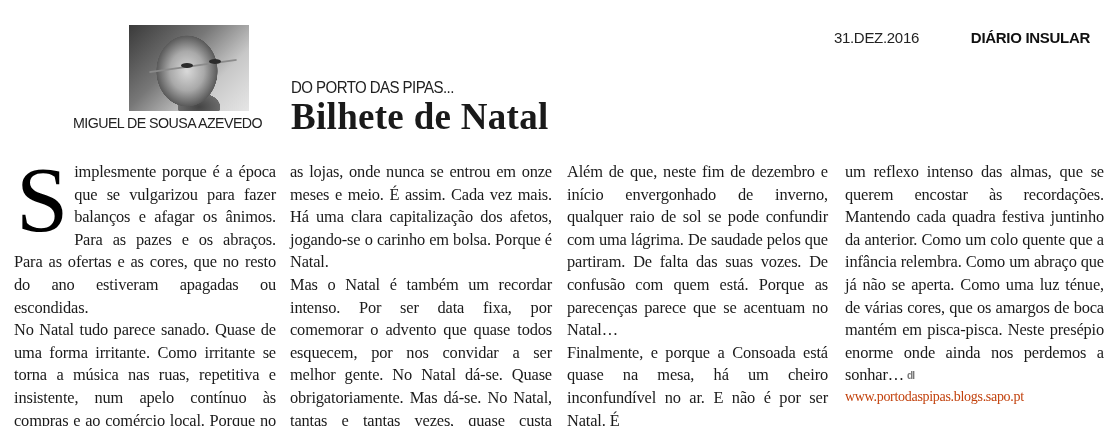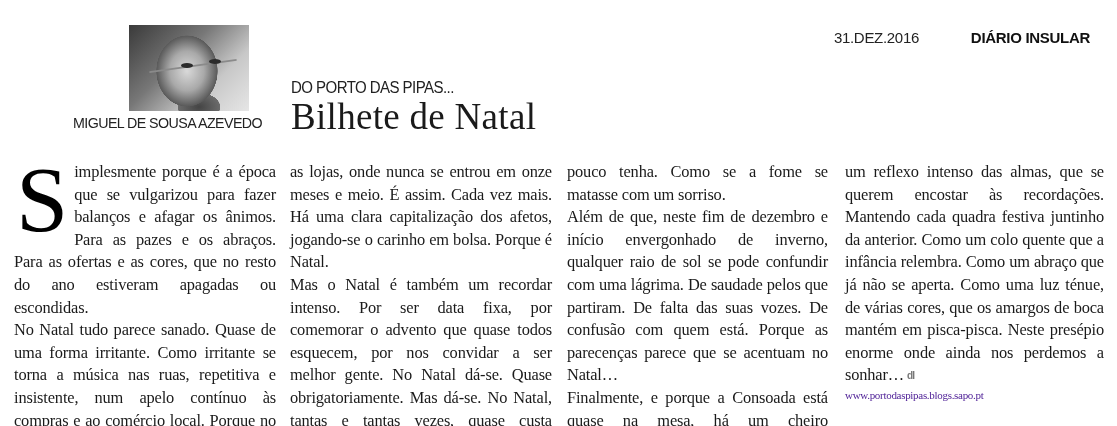--- a/index.html
+++ b/index.html
@@ -15,33 +15,33 @@
              radial-gradient(ellipse 30px 20px at 70px 82px, #444 0%, #6b6b6b 70%, transparent 71%),
              linear-gradient(135deg, #3a3a3a 0%, #777 40%, #c8c8c8 70%, #e6e6e6 100%); }
   .photo .glasses { position: absolute; left: 20px; top: 40px; width: 88px; height: 2px;
                     background: #8a8a8a; transform: rotate(-8deg); }
   .photo .eye { position: absolute; width: 12px; height: 5px; background: #2b2b2b; border-radius: 50%; }
   .author { position: absolute; left: 73px; top: 114px; font-family: "Liberation Sans", sans-serif;
             font-size: 15px; letter-spacing: -0.6px; color: #222; transform: scaleX(0.95); transform-origin: left; }
   .kicker { position: absolute; left: 291px; top: 79px; font-family: "Liberation Sans", sans-serif;
             font-size: 16px; letter-spacing: -0.6px; color: #222; transform: scaleX(0.94); transform-origin: left; }
   .headline { position: absolute; left: 291px; top: 95px; font-family: "Liberation Serif", serif;
-              font-size: 37px; letter-spacing: 0.3px; color: #1a1a1a; font-weight: normal; margin: 0; }
+              font-size: 37px; letter-spacing: 0.3px; color: #1a1a1a; font-weight: bold; margin: 0; }
   .col { position: absolute; top: 161px; font-size: 16.4px; line-height: 22.6px; text-align: justify;
          letter-spacing: -0.15px; }
   .col p { margin: 0; }
   .col1 { left: 14px; width: 262px; }
   .col2 { left: 290px; width: 262px; }
   .col3 { left: 567px; width: 261px; }
   .col4 { left: 845px; width: 259px; }
   .dropcap { float: left; font-size: 94px; line-height: 72px; height: 72px; margin: 2px 6px 0 2px;
              font-family: "Liberation Serif", serif; font-weight: normal; color: #000; }
   .endmark { display: inline-block; font-family: "Liberation Sans", sans-serif; font-size: 10px;
              font-weight: bold; color: #777; letter-spacing: -1px; vertical-align: 1px; margin-left: 3px; }
-  .url { position: absolute; left: 845px; top: 389px; font-size: 11px; color: #4c1d95; letter-spacing: -0.3px; }
+  .url { position: absolute; left: 845px; top: 389px; font-size: 14px; color: #c2410c; letter-spacing: -0.3px; }
 </style>
 </head>
 <body>
 
 <div class="masthead">
   <span class="date">31.DEZ.2016</span>
   <span class="paper">DIÁRIO INSULAR</span>
 </div>
 
 <div class="photo">
@@ -58,21 +58,20 @@
   <p><span class="dropcap">S</span><span>implesmente porque é a época que se vulgarizou para fazer balanços e afagar os ânimos. Para as pazes e os abraços. Para as ofertas e as cores, que no resto do ano estiveram apagadas ou escondidas.</span></p>
   <p>No Natal tudo parece sanado. Quase de uma forma irritante. Como irritante se torna a música nas ruas, repetitiva e insistente, num apelo contínuo às compras e ao comércio local. Porque no Natal também há que guardar uma trégua para</p>
 </div>
 
 <div class="col col2">
   <p>as lojas, onde nunca se entrou em onze meses e meio. É assim. Cada vez mais. Há uma clara capitalização dos afetos, jogando-se o carinho em bolsa. Porque é Natal.</p>
   <p>Mas o Natal é também um recordar intenso. Por ser data fixa, por comemorar o advento que quase todos esquecem, por nos convidar a ser melhor gente. No Natal dá-se. Quase obrigatoriamente. Mas dá-se. No Natal, tantas e tantas vezes, quase custa receber, por haver quem tão</p>
 </div>
 
 <div class="col col3">
-  <p>pouco tenha. Como se a fome se matasse com um sorriso.</p>
   <p>Além de que, neste fim de dezembro e início envergonhado de inverno, qualquer raio de sol se pode confundir com uma lágrima. De saudade pelos que partiram. De falta das suas vozes. De confusão com quem está. Porque as parecenças parece que se acentuam no Natal…</p>
   <p>Finalmente, e porque a Consoada está quase na mesa, há um cheiro inconfundível no ar. E não é por ser Natal. É</p>
 </div>
 
 <div class="col col4">
   <p><span>um reflexo intenso das almas, que se querem encostar às recordações. Mantendo cada quadra festiva juntinho da anterior. Como um colo quente que a infância relembra. Como um abraço que já não se aperta. Como uma luz ténue, de várias cores, que os amargos de boca mantém em pisca-pisca. Neste presépio enorme onde ainda nos perdemos a sonhar…</span><span class="endmark">dI</span></p>
 </div>
 
 <div class="url">www.portodaspipas.blogs.sapo.pt</div>
 

